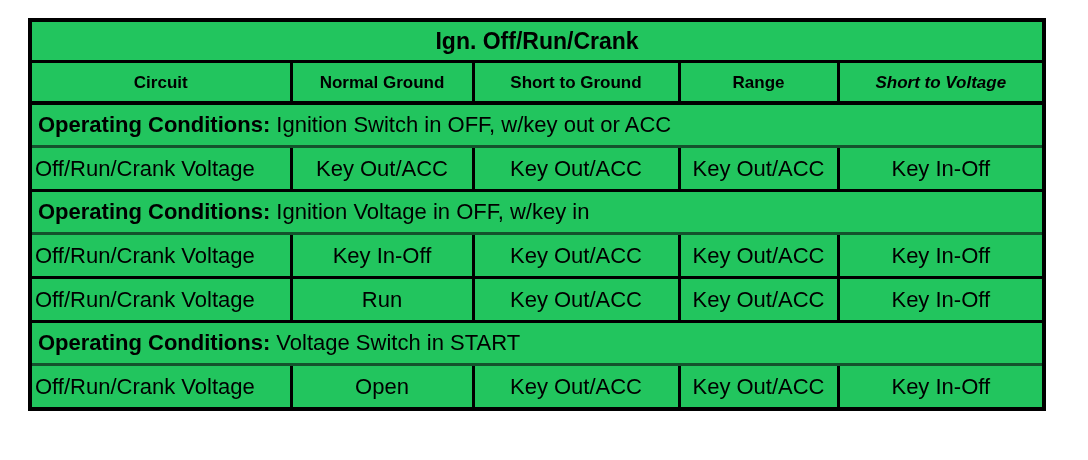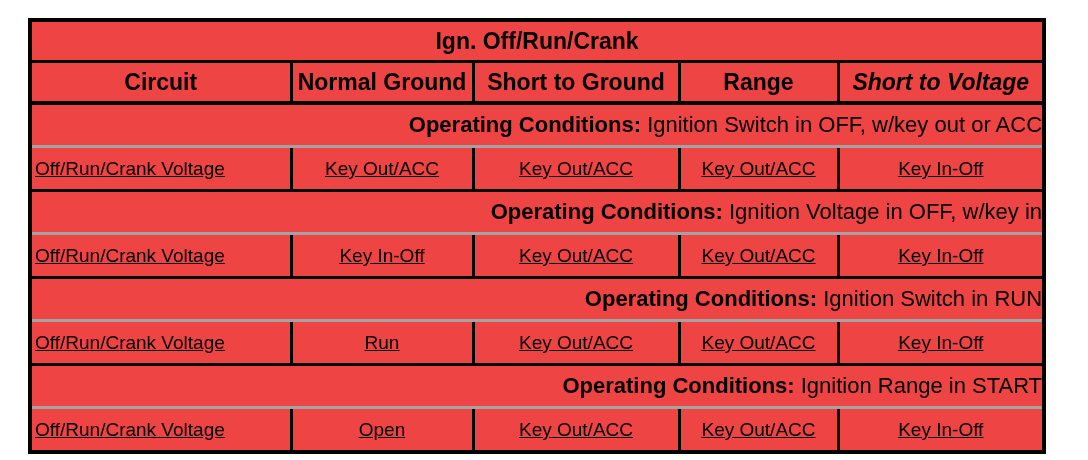--- a/index.html
+++ b/index.html
@@ -24,21 +24,21 @@
   }
 
   
   .diag-table {
     position: absolute;
     left: 28px;
     top: 18px;
     width: 812px;             
     border: 4px solid #000000;
     border-collapse: collapse;
-    background: #ef4444;
+    background: #22c55e;
     table-layout: fixed;
   }
   .diag-table td {
     border: 0;
     padding: 0;
     vertical-align: middle;
   }
 
   
   col.c-circuit  { width: 261px; }
@@ -54,54 +54,53 @@
     font-weight: bold;
     font-size: 23px;
     border-bottom: 3px solid #000000;
     line-height: 1;
   }
 
   .row-header td {
     height: 38px;
     text-align: center;
     font-weight: bold;
-    font-size: 23px;
+    font-size: 17px;
     border-bottom: 4px solid #000000;
     border-right: 3px solid #000000;
     line-height: 1;
     padding: 0 4px;
   }
   .row-header td:last-child { border-right: 0; font-style: italic; }
 
   .row-cond td {
     height: 40px;
-    text-align: right;
+    text-align: left;
     font-size: 22px;
-    border-bottom: 3px solid #a3a3a3;
+    border-bottom: 3px solid #14532d;
     padding-left: 6px;
     line-height: 1;
     white-space: nowrap;
   }
   .row-cond .cond-label {
     font-weight: bold;
   }
   .row-cond .cond-text {
     font-weight: normal;
   }
 
   .row-data td {
     height: 41px;
     text-align: center;
-    font-size: 19px;
+    font-size: 22px;
     border-bottom: 3px solid #000000;
     border-right: 3px solid #000000;
     line-height: 1;
     padding: 0 4px;
     white-space: nowrap;
-    text-decoration: underline;
   }
   .row-data td:last-child  { border-right: 0; }
   .row-data td.cell-circuit {
     text-align: left;
     padding-left: 3px;
   }
   
   tr.row-data.last td { border-bottom: 0; }
 </style>
 </head>
@@ -148,34 +147,31 @@
       </tr>
 
       <tr class="row-data">
         <td class="cell-circuit">Off/Run/Crank Voltage</td>
         <td>Key In-Off</td>
         <td>Key Out/ACC</td>
         <td>Key Out/ACC</td>
         <td>Key In-Off</td>
       </tr>
 
-      <tr class="row-cond">
-        <td colspan="5"><span class="cond-label">Operating Conditions: </span><span class="cond-text">Ignition Switch in RUN</span></td>
-      </tr>
 
       <tr class="row-data">
         <td class="cell-circuit">Off/Run/Crank Voltage</td>
         <td>Run</td>
         <td>Key Out/ACC</td>
         <td>Key Out/ACC</td>
         <td>Key In-Off</td>
       </tr>
 
       <tr class="row-cond">
-        <td colspan="5"><span class="cond-label">Operating Conditions: </span><span class="cond-text">Ignition Range in START</span></td>
+        <td colspan="5"><span class="cond-label">Operating Conditions: </span><span class="cond-text">Voltage Switch in START</span></td>
       </tr>
 
       <tr class="row-data last">
         <td class="cell-circuit">Off/Run/Crank Voltage</td>
         <td>Open</td>
         <td>Key Out/ACC</td>
         <td>Key Out/ACC</td>
         <td>Key In-Off</td>
       </tr>
 

